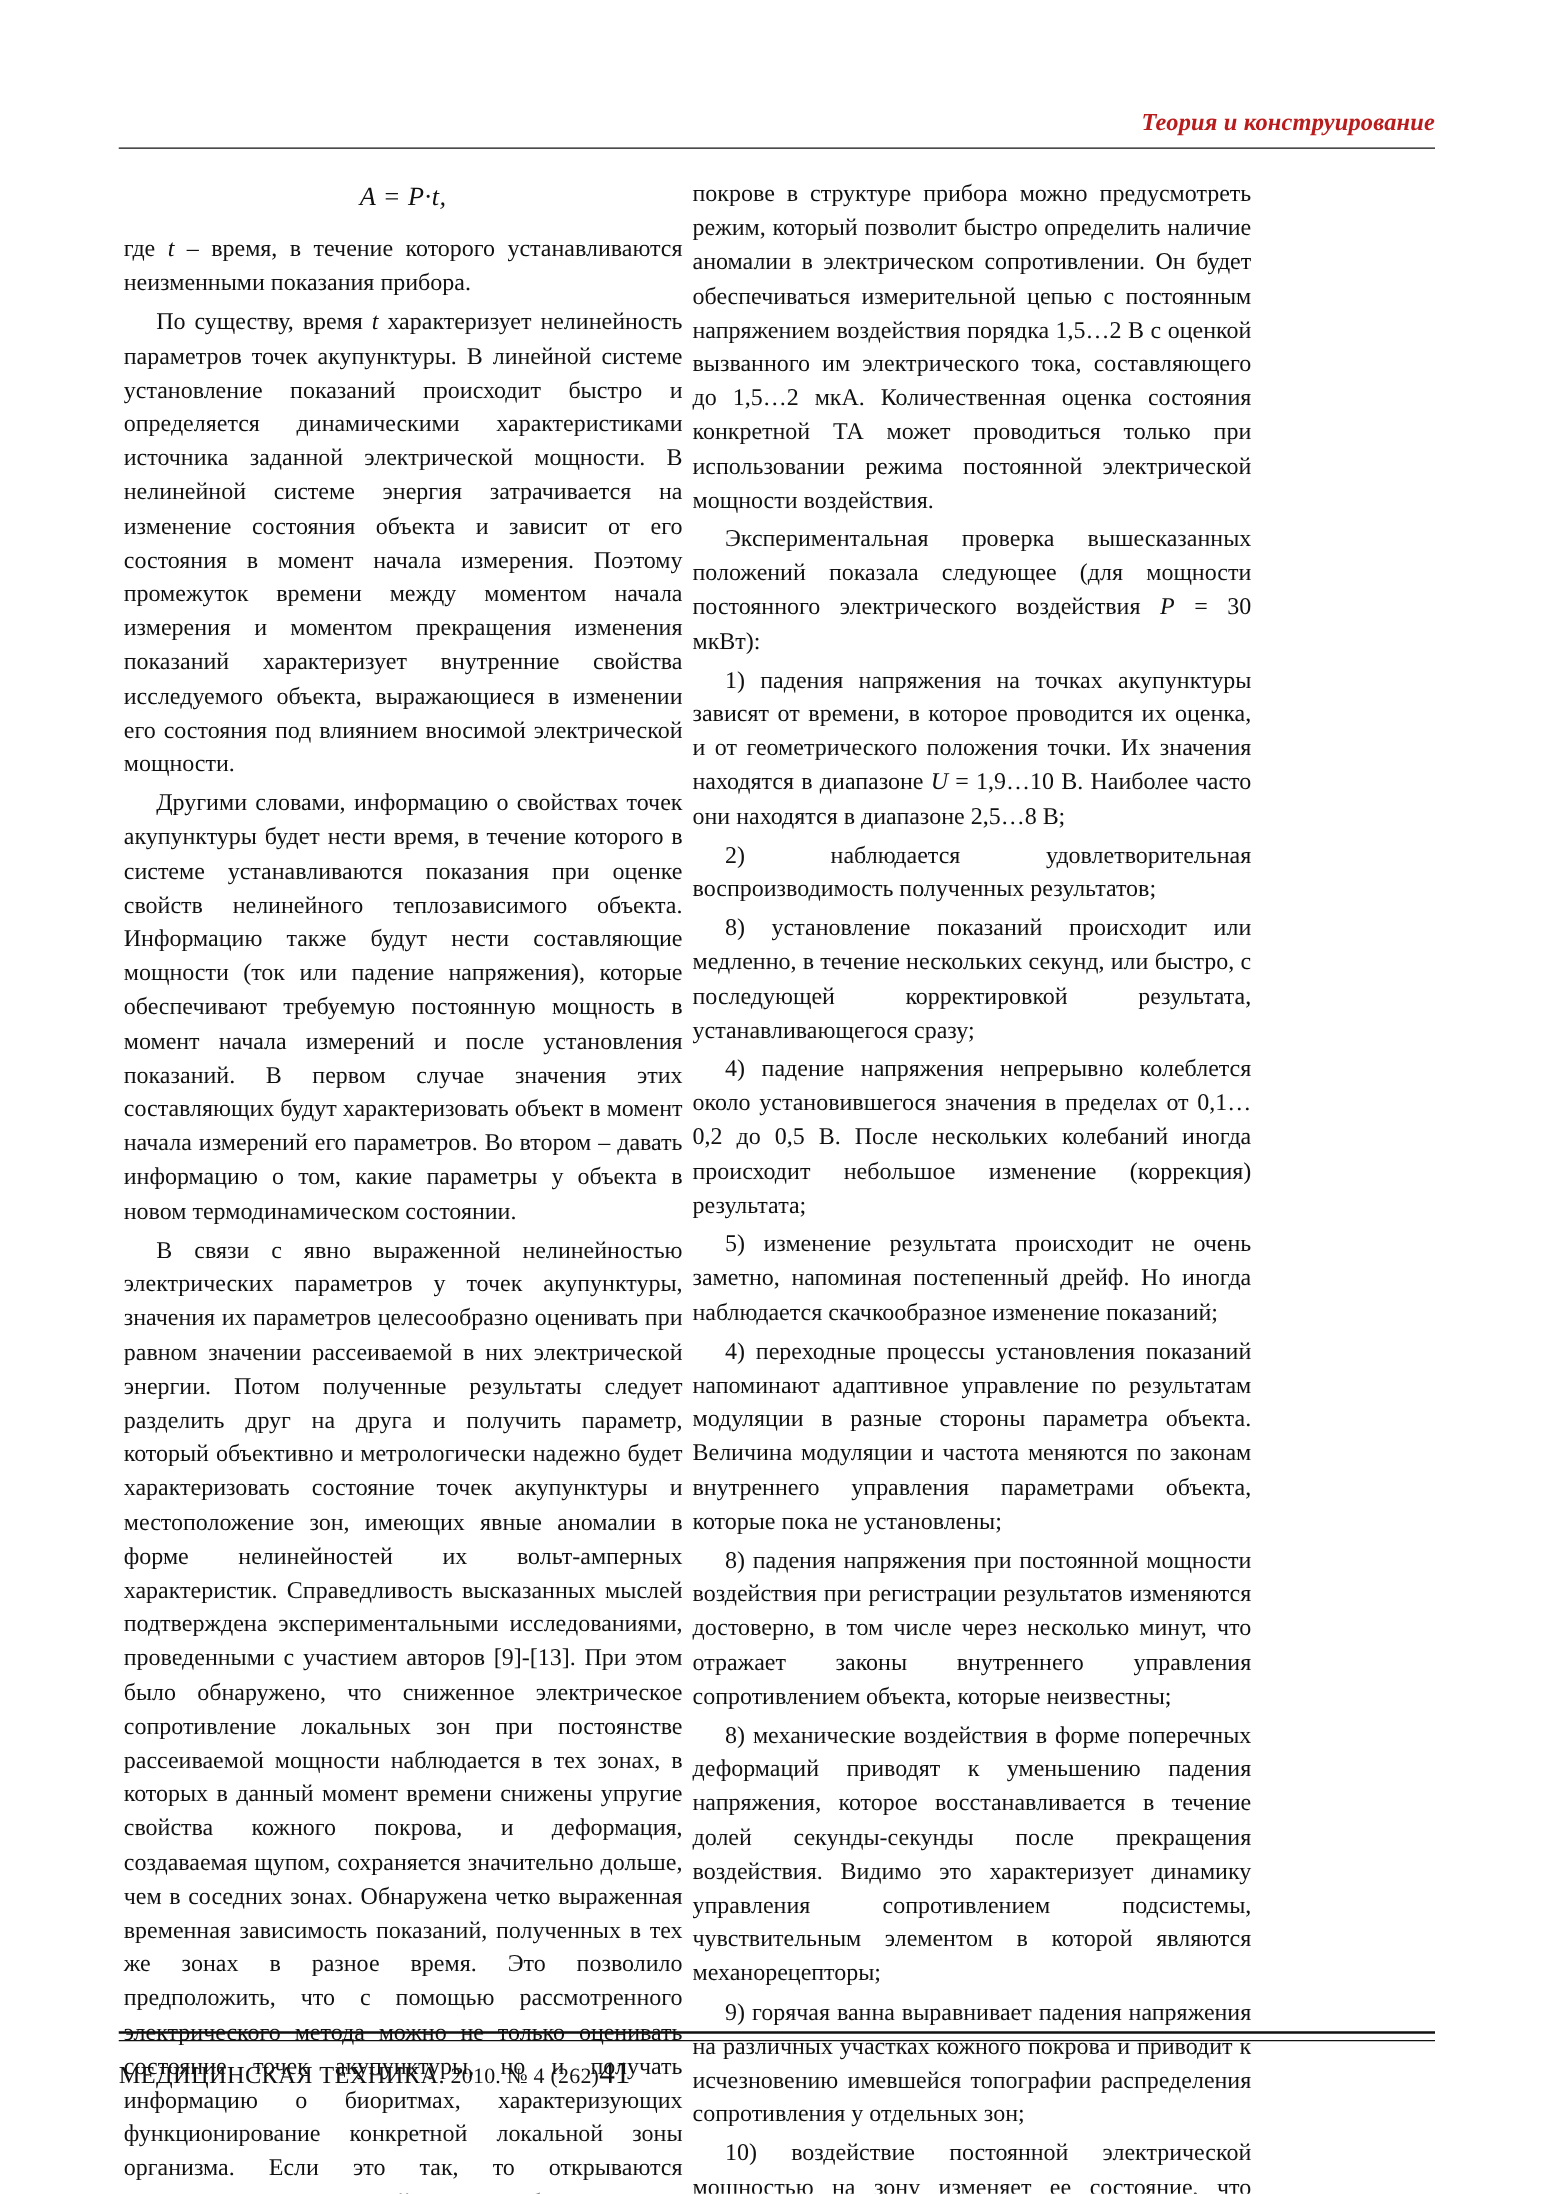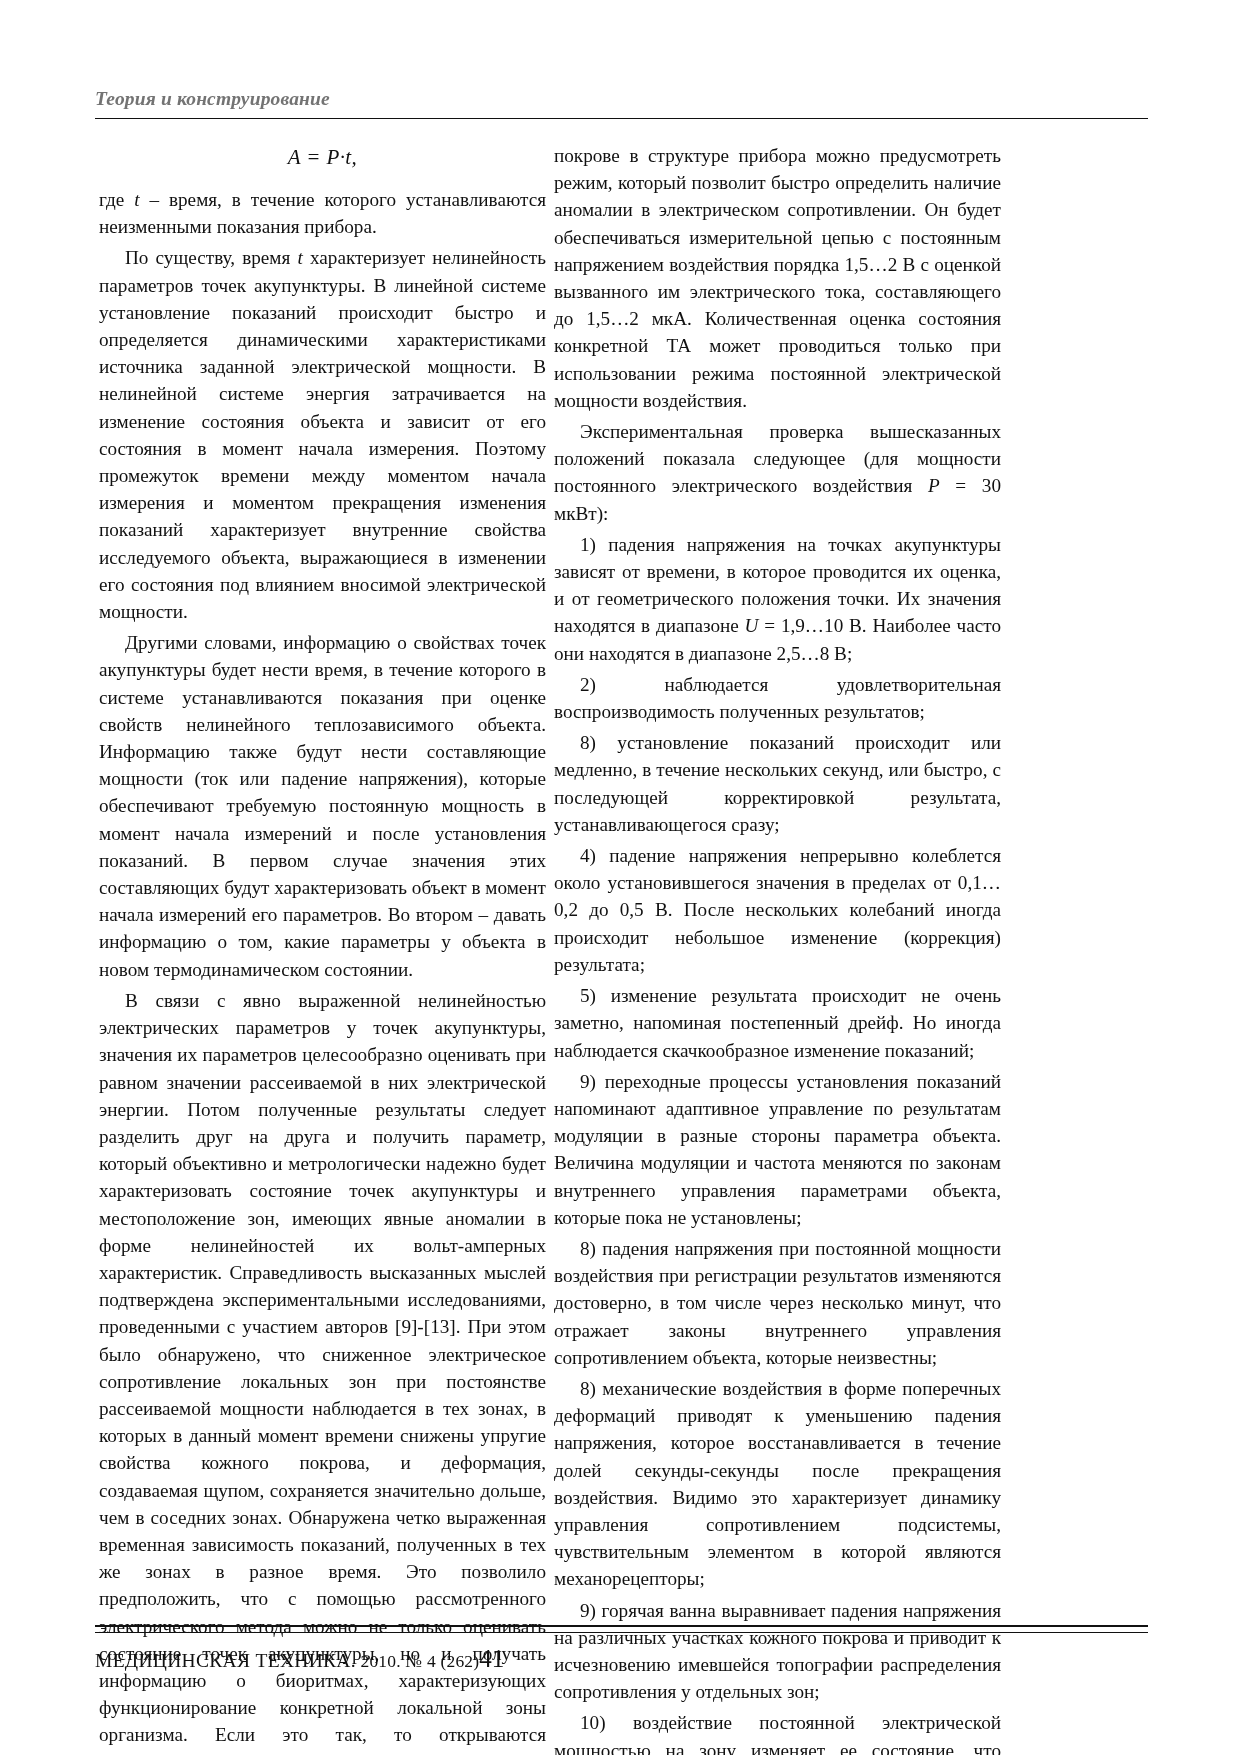--- a/index.html
+++ b/index.html
@@ -26,26 +26,26 @@
     box-sizing: border-box;
     padding: 0;
   }
 
   
   .running-head {
     position: absolute;
     left: 95px;
     top: 88px;
     width: 1053px;
-    text-align: left;
+    text-align: right;
     font-style: italic;
     font-weight: bold;
     font-size: 19.5px;
     letter-spacing: 0.15px;
-    color: #737373;
+    color: #b91c1c;
   }
   .head-rule {
     position: absolute;
     left: 95px;
     top: 118px;
     width: 1053px;
     height: 0;
     border-top: 1.6px solid #111;
   }
 
@@ -157,21 +157,21 @@
       <p class="para listitem">1) падения напряжения на точках акупунктуры зависят от времени, в которое проводится их оценка, и от геометрического положения точки. Их значения находятся в диапазоне <i class="it">U</i> = 1,9…10 В. Наиболее часто они находятся в диапазоне 2,5…8 В;</p>
 
       <p class="para listitem">2) наблюдается удовлетворительная воспроизводимость полученных результатов;</p>
 
       <p class="para listitem">8) установление показаний происходит или медленно, в течение нескольких секунд, или быстро, с последующей корректировкой результата, устанавливающегося сразу;</p>
 
       <p class="para listitem">4) падение напряжения непрерывно колеблется около установившегося значения в пределах от 0,1…0,2 до 0,5 В. После нескольких колебаний иногда происходит небольшое изменение (коррекция) результата;</p>
 
       <p class="para listitem">5) изменение результата происходит не очень заметно, напоминая постепенный дрейф. Но иногда наблюдается скачкообразное изменение показаний;</p>
 
-      <p class="para listitem">9) переходные процессы установления показаний напоминают адаптивное управление по результатам модуляции в разные стороны параметра объекта. Величина модуляции и частота меняются по законам внутреннего управления параметрами объекта, которые пока не установлены;</p>
+      <p class="para listitem">4) переходные процессы установления показаний напоминают адаптивное управление по результатам модуляции в разные стороны параметра объекта. Величина модуляции и частота меняются по законам внутреннего управления параметрами объекта, которые пока не установлены;</p>
 
       <p class="para listitem">8) падения напряжения при постоянной мощности воздействия при регистрации результатов изменяются достоверно, в том числе через несколько минут, что отражает законы внутреннего управления сопротивлением объекта, которые неизвестны;</p>
 
       <p class="para listitem">8) механические воздействия в форме поперечных деформаций приводят к уменьшению падения напряжения, которое восстанавливается в течение долей секунды-секунды после прекращения воздействия. Видимо это характеризует динамику управления сопротивлением подсистемы, чувствительным элементом в которой являются механорецепторы;</p>
 
       <p class="para listitem">9) горячая ванна выравнивает падения напряжения на различных участках кожного покрова и приводит к исчезновению имевшейся топографии распределения сопротивления у отдельных зон;</p>
 
       <p class="para listitem">10) воздействие постоянной электрической мощностью на зону изменяет ее состояние, что выражается в изменении падения напряжения и появлении разных значений электрического тока, при чередовании режимов воздействия постоянной электрической мощностью и коротком замыкании</p>
 
     </div>

